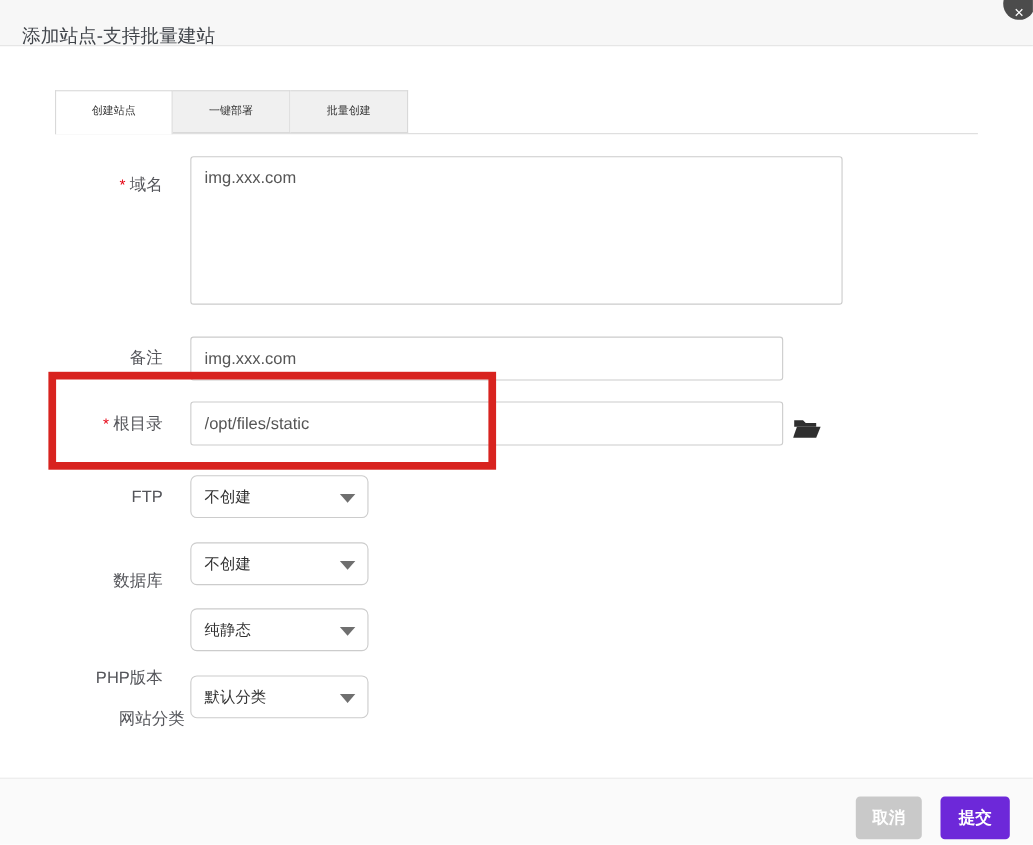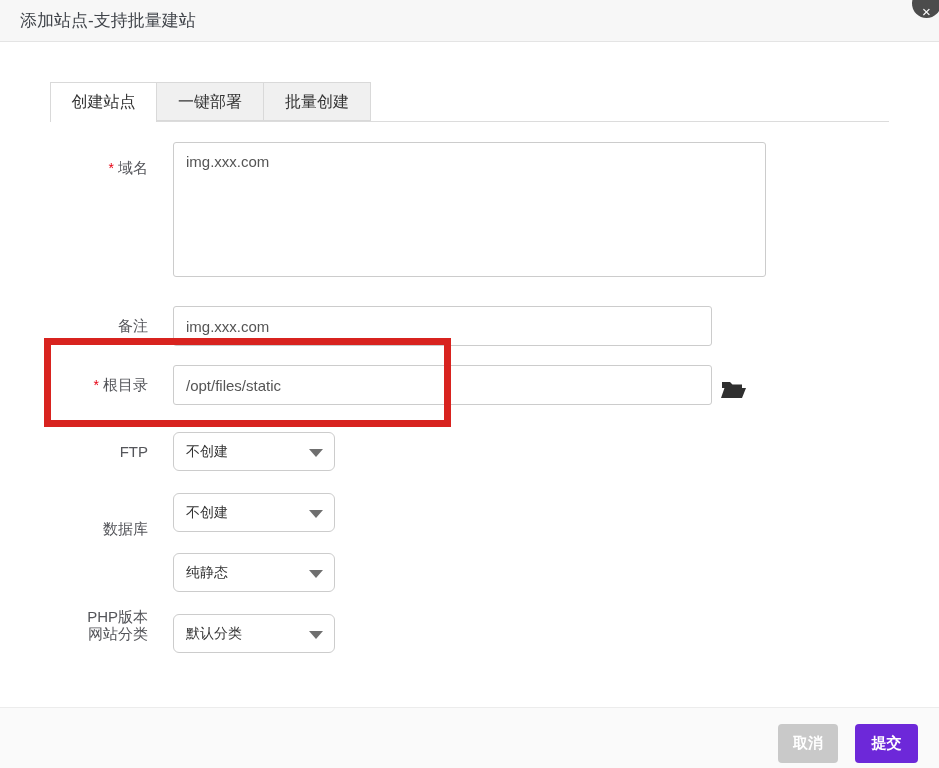--- a/index.html
+++ b/index.html
@@ -3,45 +3,45 @@
 <meta charset="utf-8">
 <style>
   * { margin:0; padding:0; box-sizing:border-box; }
   html,body { width:939px; height:768px; overflow:hidden; background:#fff;
     font-family:"Liberation Sans","DejaVu Sans",sans-serif; }
   .dialog { position:relative; width:939px; height:768px; background:#fff; }
 
   
   .dialog-header { position:absolute; left:0; top:0; width:939px; height:42px;
     background:#f7f7f7; border-bottom:1px solid #e4e4e4; }
-  .dialog-title { position:absolute; left:20px; top:0; line-height:42px;
+  .dialog-title { position:absolute; left:20px; top:12px; line-height:42px;
     font-size:17px; color:#40444a; }
   .close-btn { position:absolute; left:912px; top:-11px; width:29px; height:29px;
     border-radius:50%; background:#4c4c4c; border:none; color:#fff;
     font-size:15px; line-height:29px; text-align:center; cursor:pointer; z-index:30;
     padding-top:8px; }
 
   
   .tabbar { position:absolute; left:50px; top:82px; width:839px; height:40px; }
   .tabbar-line { position:absolute; left:0; bottom:0; width:839px; height:1px;
     background:#dcdcdc; }
   .tab { position:absolute; top:0; width:107px; height:39px; line-height:38px;
-    text-align:center; font-size:16px; color:#333; background:#f0f0f0;
+    text-align:center; font-size:10px; color:#333; background:#f0f0f0;
     border:1px solid #d9d9d9; cursor:pointer; }
   .tab.active { left:0; height:40px; background:#fff; border-bottom:none; z-index:2; }
   .tab.t2 { left:107px; border-left:none; }
   .tab.t3 { left:214px; border-left:none; }
 
   
   .form-label { position:absolute; left:0; width:148px; text-align:right;
     font-size:15px; color:#54555a; height:20px; line-height:20px; white-space:nowrap; }
   .req { color:#e60012; margin-right:4px; font-size:14px; }
   .lbl-domain { top:158px;padding-left:21px; } .lbl-note { top:316px; } .lbl-root { top:375px; }
   .lbl-ftp { top:442px; } .lbl-db { top:519px;padding-left:20px; } .lbl-php { top:563px;margin-top:44px; }
-  .lbl-cat { top:624px; }
+  .lbl-cat { top:644px;margin-left:20px; }
 
   .domain-textarea { position:absolute; left:173px; top:142px; width:593px;
     height:135px; border:1px solid #ccc; border-radius:3px; padding:10px 12px;
     font-size:15px; color:#555; resize:none; outline:none;
     font-family:"Liberation Sans","DejaVu Sans",sans-serif; }
   .text-input { position:absolute; left:173px; width:539px; height:40px;
     border:1px solid #ccc; border-radius:3px; padding:0 12px; font-size:15px;
     color:#555; outline:none;
     font-family:"Liberation Sans","DejaVu Sans",sans-serif; }
   .input-note { top:306px; }

